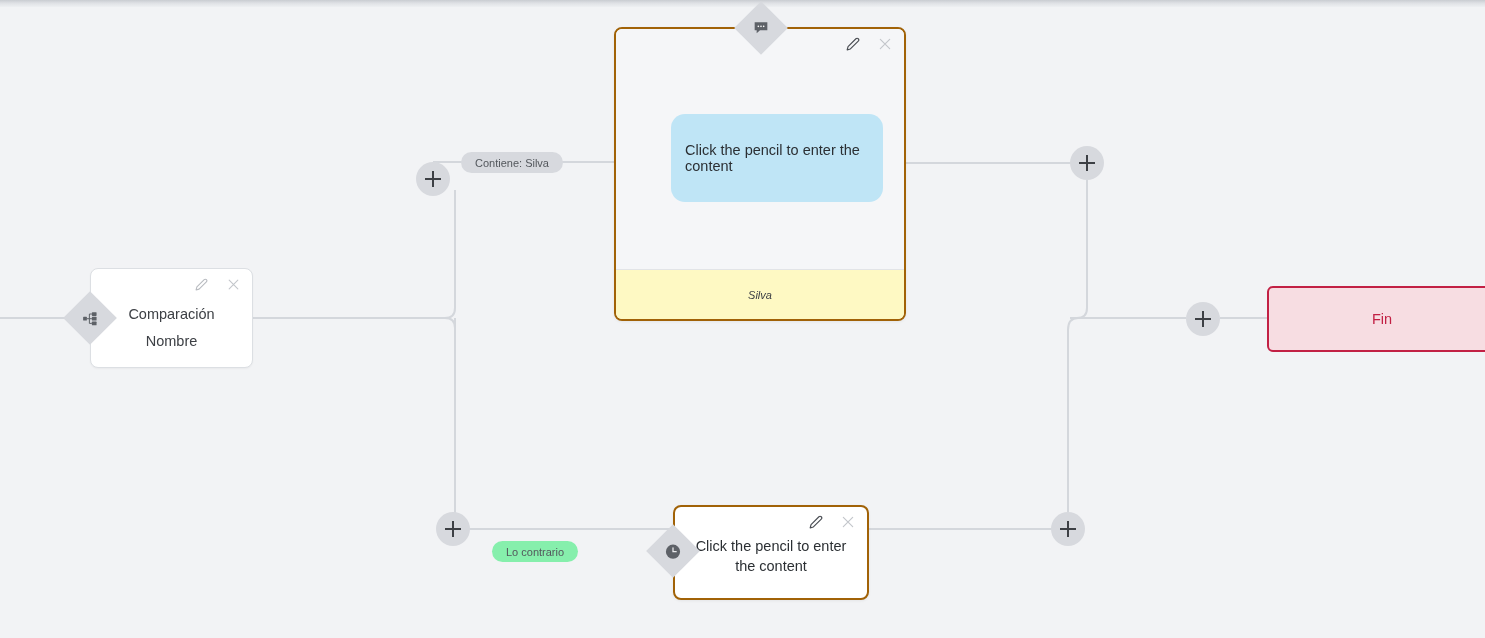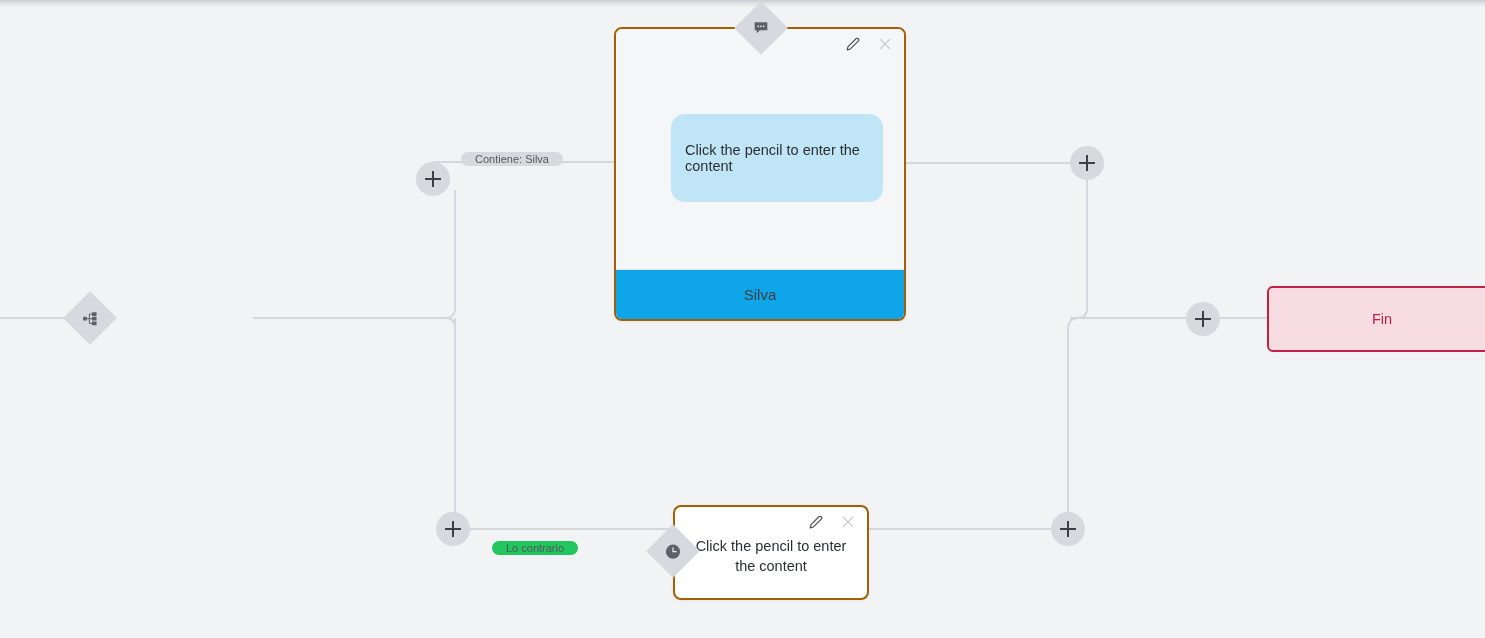--- a/index.html
+++ b/index.html
@@ -110,27 +110,28 @@
     box-sizing: border-box;
     color: #2b2f33;
     font-size: 14.5px;
     line-height: 16px;
   }
   #node-message .msg-footer {
     position: absolute;
     left: 0; right: 0;
     bottom: 0;
     height: 49px;
-    background: #0ea5e9;
+    background: #fef9c3;
     border-top: 1px solid #e2e4e7;
     display: flex;
     align-items: center;
     justify-content: center;
     color: #3d4045;
-    font-size: 15px;
+    font-size: 11px;
+    font-style: italic;
   }
 
   
   #node-wait {
     left: 673px;
     top: 505px;
     width: 196px;
     height: 95px;
   }
   #node-wait .wait-text {
@@ -207,39 +208,39 @@
   #plus-branch-top    { left: 416px; top: 162px; }
   #plus-branch-bottom { left: 436px; top: 512px; }
   #plus-after-message { left: 1070px; top: 146px; }
   #plus-after-wait    { left: 1051px; top: 512px; }
   #plus-before-end    { left: 1186px; top: 302px; }
 
   
   .edge-label {
     position: absolute;
     box-sizing: border-box;
-    height: 14px;
+    height: 21px;
     border-radius: 11px;
     display: flex;
     align-items: center;
     justify-content: center;
     padding: 0 14px;
     font-size: 11px;
     color: #53575c;
     white-space: nowrap;
   }
   #label-contiene {
     left: 461px;
     top: 152px;
     background: #d7d9de;
   }
   #label-contrario {
     left: 492px;
     top: 541px;
-    background: #22c55e;
+    background: #86efac;
   }
 </style>
 </head>
 <body>
 
 <div id="canvas">
 
   <div id="top-band"></div>
 
   <svg id="edges" viewBox="0 0 1485 638" xmlns="http://www.w3.org/2000/svg">
@@ -260,20 +261,38 @@
       <path d="M 453,529 H 673"></path>
       <path d="M 453,512 V 529"></path>
 
       <path d="M 869,529 H 1068"></path>
       <path d="M 1068,512 V 330 Q 1068,318 1078,318 H 1186"></path>
 
       <path d="M 1220,318 H 1267"></path>
     </g>
   </svg>
 
+  <div class="node node-plain" id="node-comparison">
+    <div class="card-tools">
+      <span class="tool-btn">
+        <svg width="13" height="13" viewBox="0 0 24 24" fill="none" stroke="#b8bbc0" stroke-width="2" stroke-linecap="round" stroke-linejoin="round">
+          <path d="M17 3a2.8 2.8 0 1 1 4 4L7.5 20.5 2 22l1.5-5.5L17 3z"></path>
+        </svg>
+      </span>
+      <span class="tool-btn">
+        <svg width="13" height="13" viewBox="0 0 24 24" fill="none" stroke="#c3c6cb" stroke-width="2" stroke-linecap="round">
+          <path d="M4 4 L20 20 M20 4 L4 20"></path>
+        </svg>
+      </span>
+    </div>
+    <div class="title-lines">
+      <div>Comparación</div>
+      <div>Nombre</div>
+    </div>
+  </div>
 
   <div class="diamond" id="diamond-comparison">
     <span class="glyph">
       <svg width="15" height="15" viewBox="0 0 24 24" fill="#5d6167">
         <rect x="1" y="9" width="6" height="6" rx="1"></rect>
         <rect x="15" y="1.5" width="7.5" height="6" rx="1"></rect>
         <rect x="15" y="9" width="7.5" height="6" rx="1"></rect>
         <rect x="15" y="16.5" width="7.5" height="6" rx="1"></rect>
         <path d="M7 12 H11 M11 4.5 V19.5 M11 4.5 H15 M11 12 H15 M11 19.5 H15" stroke="#5d6167" stroke-width="1.6" fill="none"></path>
       </svg>

